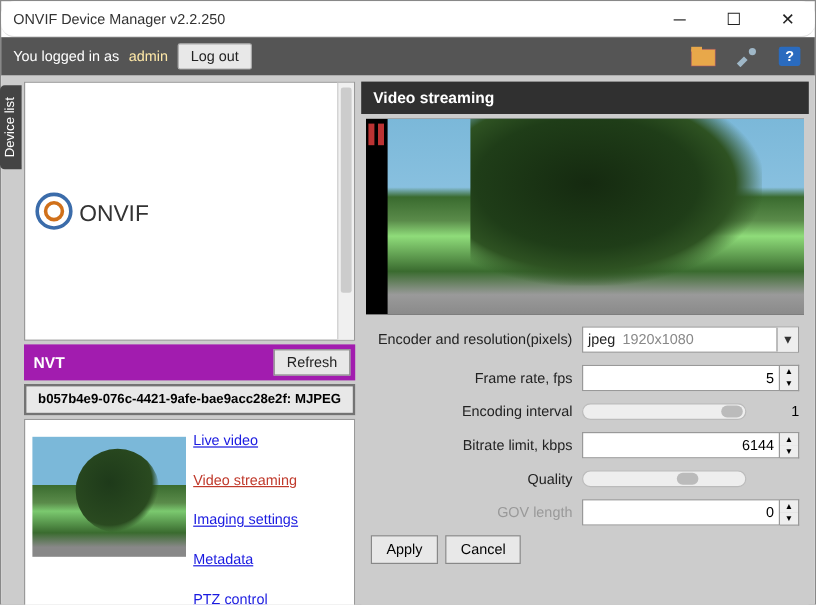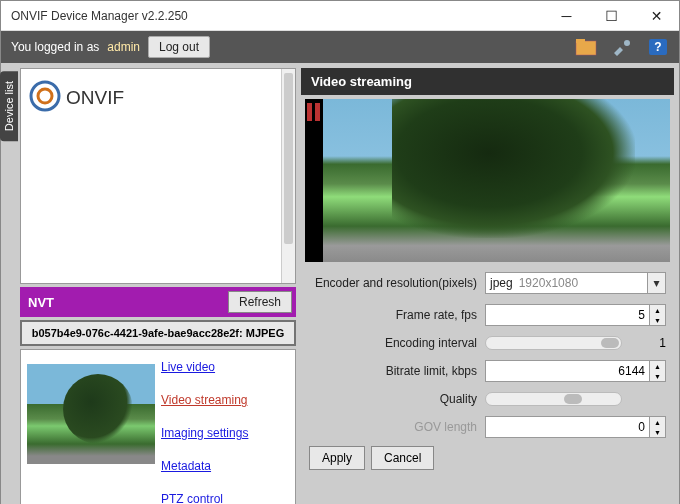--- a/index.html
+++ b/index.html
@@ -1,32 +1,32 @@
 <!DOCTYPE html>
 <html><head>
 <meta charset="utf-8">
 <style>
 * { box-sizing: border-box; margin: 0; padding: 0; font-family: "Segoe UI", Arial, sans-serif; }
 body { background: #fff; width: 680px; height: 504px; overflow: hidden; }
 .window { width: 680px; height: 504px; border: 1px solid #888; display: flex; flex-direction: column; background: #fff; }
-.titlebar { height: 30px; display: flex; align-items: center; padding: 0 0 0 10px; background: #fff; border-bottom: 1px solid #ddd; }
+.titlebar { height: 30px; display: flex; align-items: center; padding: 0 0 0 10px; background: #fff; border-bottom: 1px solid #ddd; border-radius: 11px; }
 .titlebar-title { flex: 1; font-size: 12px; color: #333; }
 .win-btn { width: 45px; height: 30px; display: flex; align-items: center; justify-content: center; font-size: 14px; color: #222; cursor: pointer; }
 .topbar { background: #555; height: 29px; display: flex; align-items: center; padding: 16px 10px; gap: 8px; color: #fff; font-size: 12px; }
 .topbar .user { color: #ffe9a8; }
 .logout-btn { background: #e8e8e8; border: 1px solid #aaa; color: #222; padding: 3px 10px; font-size: 12px; border-radius: 2px; cursor: pointer; }
 .topbar-spacer { flex: 1; }
 .topbar-icon { width: 22px; height: 18px; margin-left: 6px; }
 .body { flex: 1; display: flex; background: #ccc; padding: 5px; gap: 5px; position: relative; }
 .side-tab { position: absolute; left: -1px; top: 8px; background: #444; color: #fff; font-size: 11px; writing-mode: vertical-rl; text-orientation: mixed; padding: 10px 3px; border-radius: 0 4px 4px 0; z-index: 10; transform: rotate(180deg); }
 .left-panel { width: 278px; display: flex; flex-direction: column; background: #ccc; gap: 3px; margin-left: 14px; }
 .right-panel { flex: 1; display: flex; flex-direction: column; background: #ccc; }
 .white-box { background: #fff; border: 1px solid #999; }
 .top-white { height: 216px; display: flex; position: relative; }
-.logo-area { width: 132px; display: flex; align-items: flex-start; justify-content: center; padding: 6px; }
+.logo-area { width: 132px; display: flex; align-items: center; justify-content: center; padding: 6px; }
 .logo-svg { width: 118px; height: 42px; }
 .links-col { flex: 1; display: flex; flex-direction: column; padding: 8px 6px; gap: 3px; overflow: hidden; }
 .link { color: #1a1ae0; font-size: 12px; text-decoration: underline; cursor: pointer; line-height: 1.5; }
 .scrollbar-v { position: absolute; right: 0; top: 0; bottom: 0; width: 14px; background: #f0f0f0; border-left: 1px solid #ccc; }
 .scrollbar-v::after { content: ""; position: absolute; left: 2px; right: 2px; top: 4px; height: 80%; background: #ccc; border-radius: 2px; }
 .nvt-header { background: #a21caf; color: #fff; display: flex; align-items: center; padding: 4px 4px 4px 8px; font-size: 13px; font-weight: bold; }
 .nvt-header span { flex: 1; }
 .refresh-btn { background: #e8e8e8; border: 1px solid #888; color: #222; padding: 3px 10px; font-size: 12px; cursor: pointer; }
 .device-id { background: #e8e8e8; border: 2px solid #737373; text-align: center; font-size: 11px; padding: 5px; font-weight: bold; }
 .bottom-white { flex: 1; display: flex; padding: 6px; gap: 6px; }

